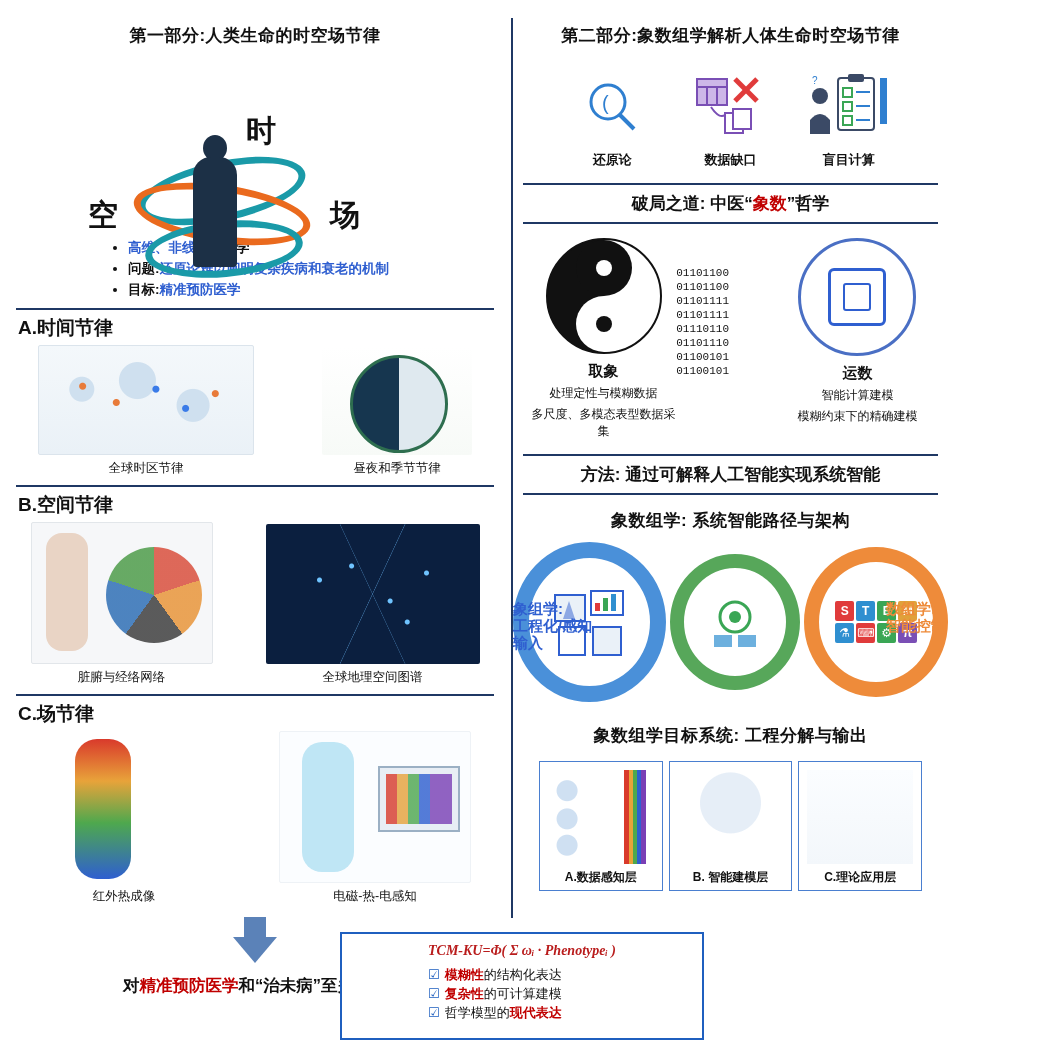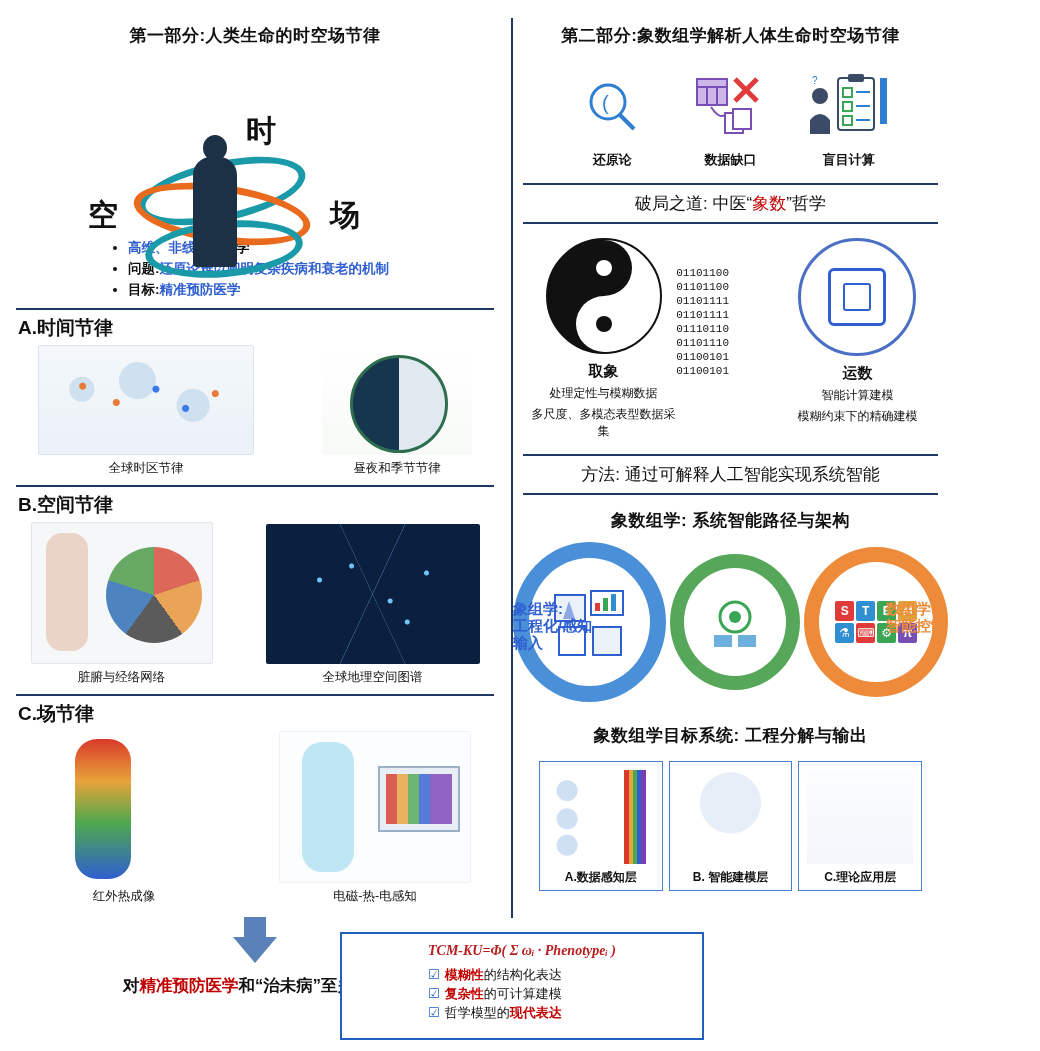--- a/index.html
+++ b/index.html
@@ -134,21 +134,21 @@
   }
   .red{color:#c00000;font-weight:bold;}
 
   
   .icon-row{display:flex;justify-content:space-around;align-items:flex-end;margin-top:22px;padding:0 40px;}
   .icon-cell{text-align:center;width:140px;}
   .icon-art{height:76px;display:flex;align-items:center;justify-content:center;}
   .icon-cap{font-size:13px;font-weight:bold;margin-top:6px;}
 
   .band{margin:14px 10px 0 10px;border-top:2px solid #1f3864;border-bottom:2px solid #1f3864;padding:7px 0;text-align:center;}
-  .band-text{font-size:17px;font-weight:normal;}
+  .band-text{font-size:17px;font-weight:bold;}
   .band-red{color:#c00000;}
 
   .yy-row{display:flex;justify-content:space-around;align-items:flex-start;margin-top:14px;padding:0 18px;}
   .yy-cell{text-align:center;width:150px;}
   .taiji{width:112px;height:112px;border-radius:50%;margin:0 auto;
      background:linear-gradient(90deg,#111 50%,#fff 50%);border:2px solid #111;position:relative;}
   .taiji:before,.taiji:after{content:"";position:absolute;left:28px;width:56px;height:56px;border-radius:50%;}
   .taiji:before{top:0;background:#111;}
   .taiji:after{top:56px;background:#fff;}
   .taiji .d1{position:absolute;left:48px;top:20px;width:16px;height:16px;border-radius:50%;background:#fff;z-index:3;}

